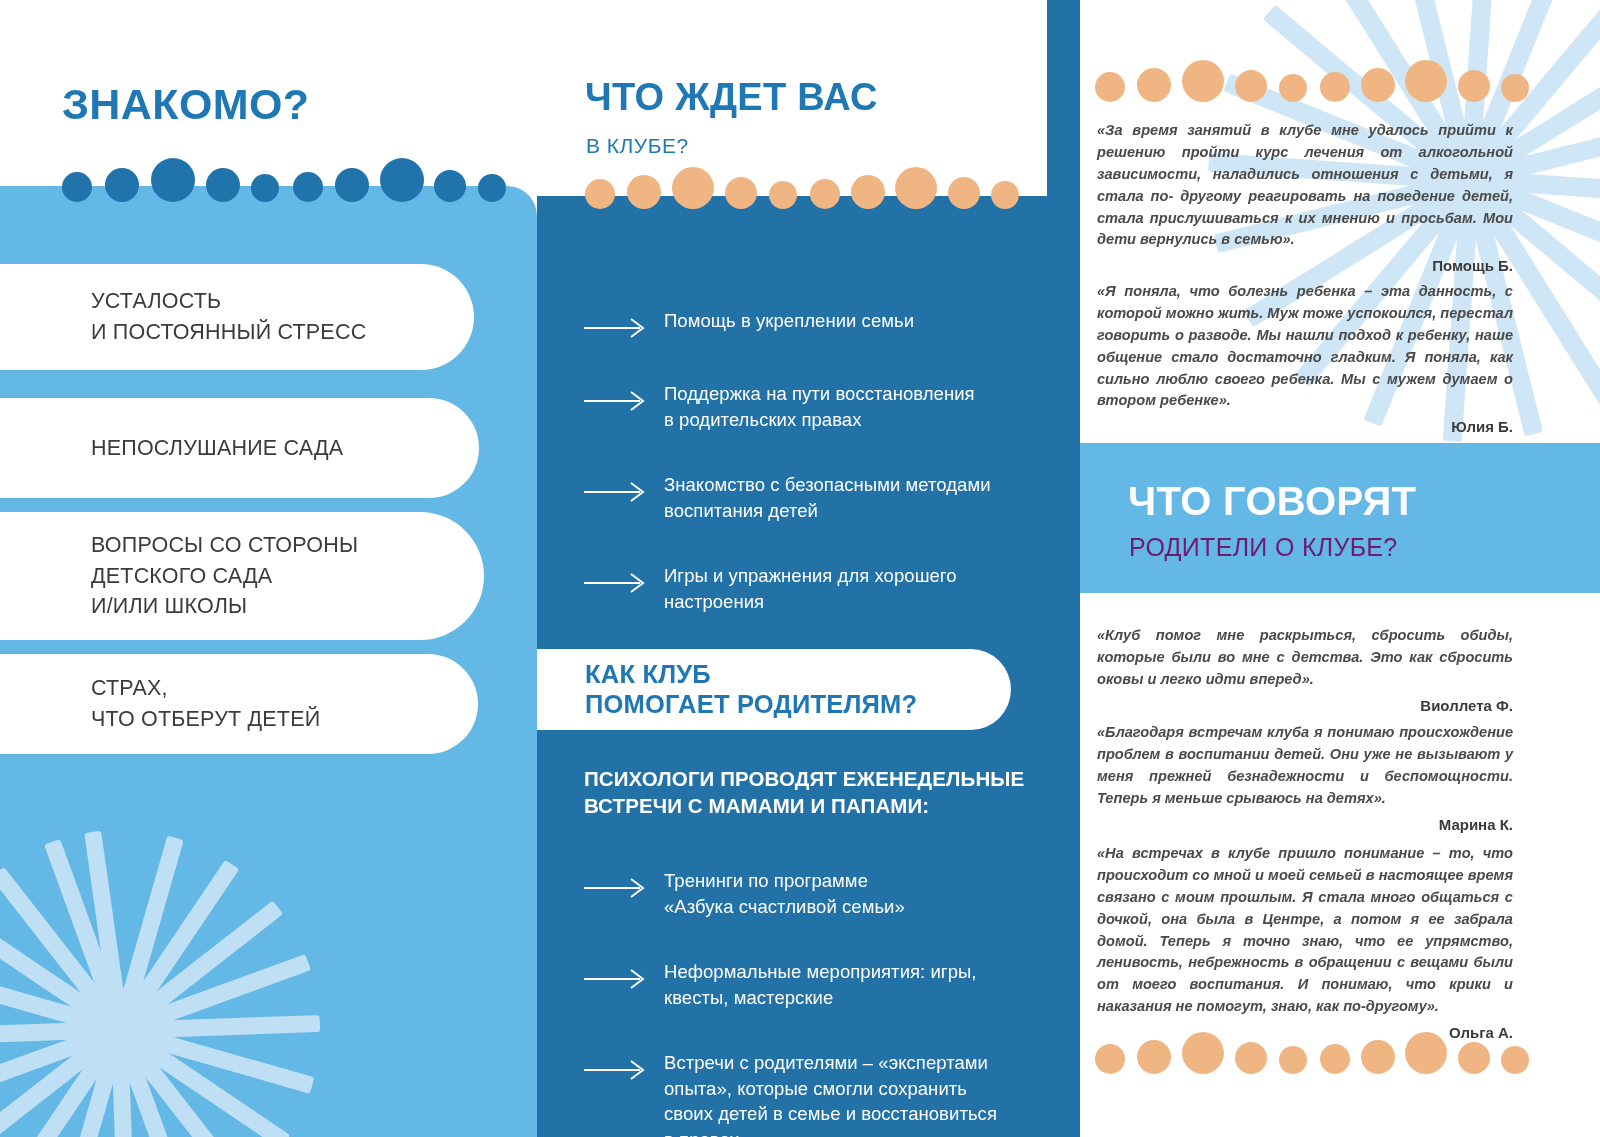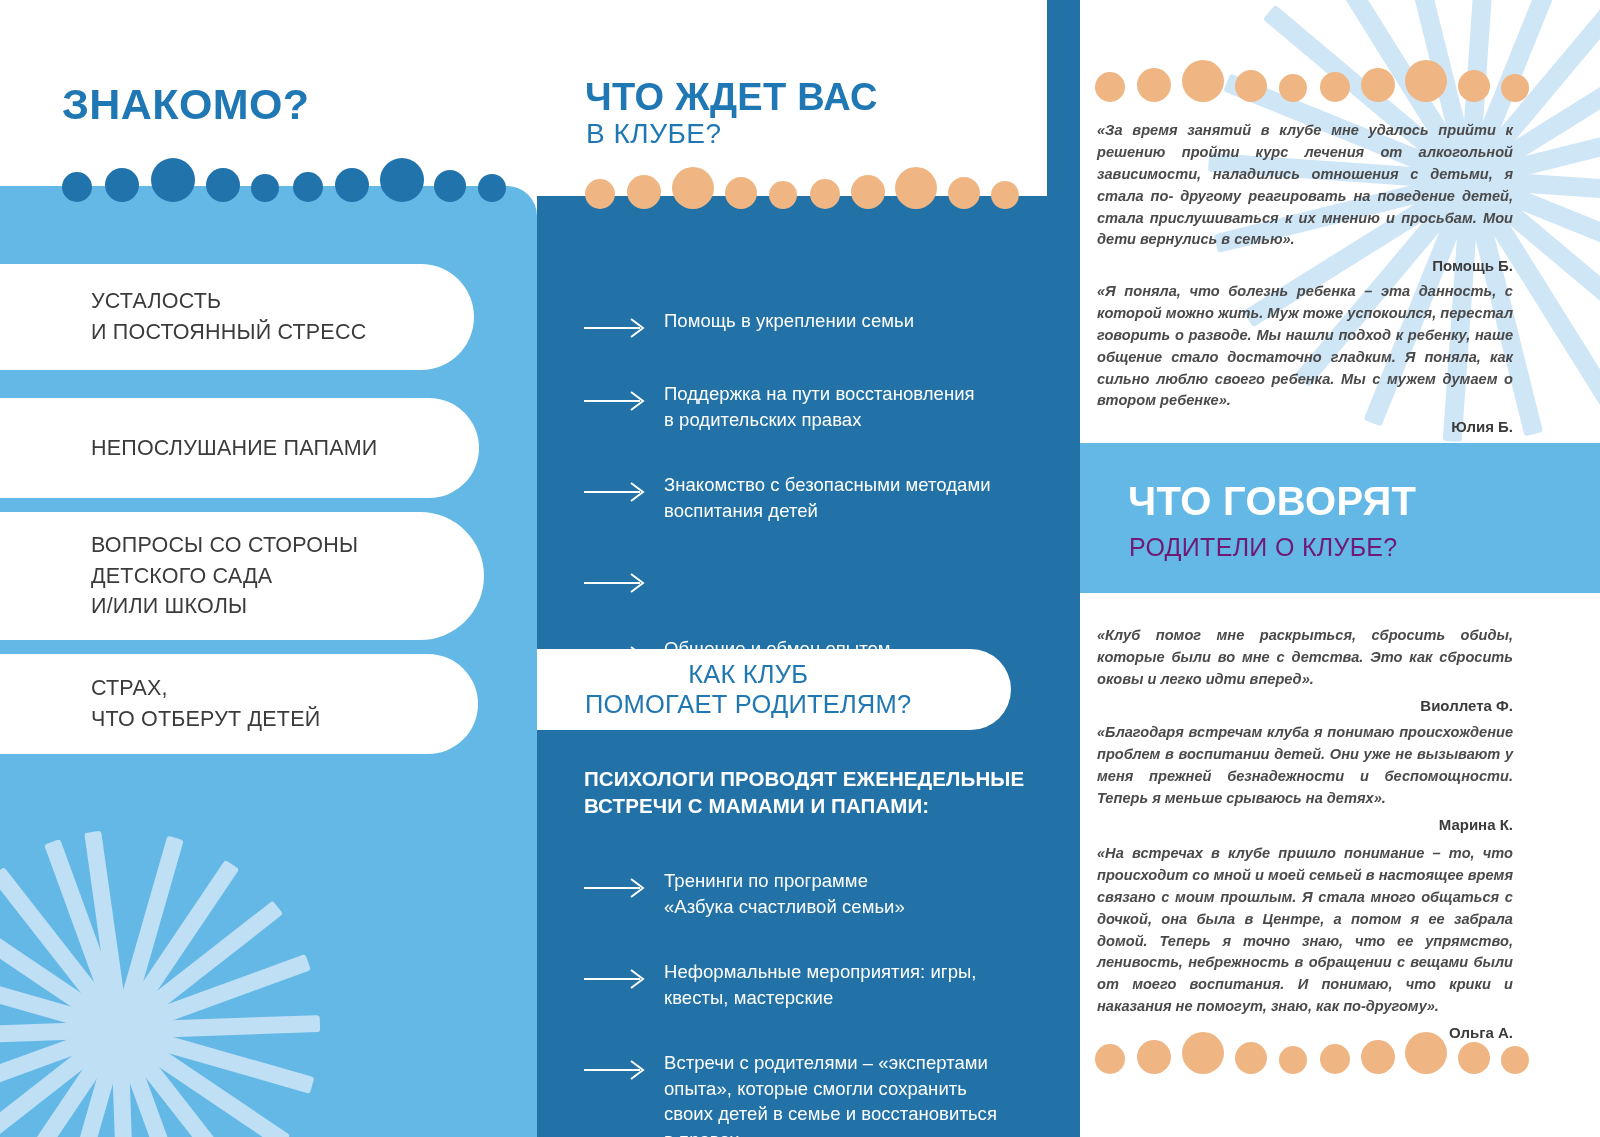--- a/index.html
+++ b/index.html
@@ -109,22 +109,22 @@
     position: absolute;
     left: 48px; top: 78px;
     font-size: 38px;
     font-weight: 700;
     color: #1f77b4;
     letter-spacing: 0.3px;
     line-height: 1.04;
   }
   #heading-chto-zhdet-sub {
     position: absolute;
-    left: 49px; top: 118px;
-    font-size: 28px;
+    left: 49px; top: 134px;
+    font-size: 21px;
     font-weight: 400;
     color: #1f77b4;
     letter-spacing: 0.5px;
   }
 
   #middle-dots {
     position: absolute;
     left: 48px; top: 175px;
     width: 420px;
     height: 40px;
@@ -162,26 +162,25 @@
     height: 81px;
     background: #ffffff;
     border-top-right-radius: 45px;
     border-bottom-right-radius: 45px;
     display: flex;
     align-items: center;
   }
   #card-kak-klub-text {
     padding-left: 48px;
     font-size: 25.5px;
-    font-weight: 400;
+    font-weight: 700;
     color: #1f77b4;
     line-height: 1.16;
     letter-spacing: 0.2px;
     white-space: pre-line;
-    text-align: center;
   }
 
   #subheading-psychologists {
     position: absolute;
     left: 47px; top: 766px;
     width: 450px;
     font-size: 20.5px;
     font-weight: 700;
     color: #ffffff;
     line-height: 1.3;
@@ -333,21 +332,21 @@
         <span class="dot dot-blue" style="width: 32px; height: 32px; left: 372px; background: rgb(33, 115, 171);"></span>
         <span class="dot dot-blue" style="width: 28px; height: 28px; left: 416px; background: rgb(33, 115, 171);"></span>
       </div>
 
     <div class="pill-card" style="top:264px; height:106px; width:474px;">
       <div class="pill-card-text">УСТАЛОСТЬ
 И ПОСТОЯННЫЙ СТРЕСС</div>
     </div>
 
     <div class="pill-card" style="top:398px; height:100px; width:479px;">
-      <div class="pill-card-text">НЕПОСЛУШАНИЕ ПАПАМИ</div>
+      <div class="pill-card-text">НЕПОСЛУШАНИЕ САДА</div>
     </div>
 
     <div class="pill-card" style="top:512px; height:128px; width:484px;">
       <div class="pill-card-text">ВОПРОСЫ СО СТОРОНЫ
 ДЕТСКОГО САДА
 И/ИЛИ ШКОЛЫ</div>
     </div>
 
     <div class="pill-card" style="top:654px; height:100px; width:478px;">
       <div class="pill-card-text">СТРАХ,
@@ -405,20 +404,22 @@
         <span class="arrow-text">Знакомство с безопасными методами
 воспитания детей</span>
       </div>
       <div class="arrow-item">
         <span class="arrow-glyph">
           <svg viewBox="0 0 63 26" width="63" height="26" aria-hidden="true">
             <line x1="0" y1="13" x2="56" y2="13" stroke="#ffffff" stroke-width="2"></line>
             <polyline points="47,4 59,13 47,22" fill="none" stroke="#ffffff" stroke-width="2"></polyline>
           </svg>
         </span>
+        <span class="arrow-text">Игры и упражнения для хорошего
+настроения</span>
       </div>
       <div class="arrow-item">
         <span class="arrow-glyph">
           <svg viewBox="0 0 63 26" width="63" height="26" aria-hidden="true">
             <line x1="0" y1="13" x2="56" y2="13" stroke="#ffffff" stroke-width="2"></line>
             <polyline points="47,4 59,13 47,22" fill="none" stroke="#ffffff" stroke-width="2"></polyline>
           </svg>
         </span>
         <span class="arrow-text">Общение и обмен опытом
 с другими мамами и папами</span>

